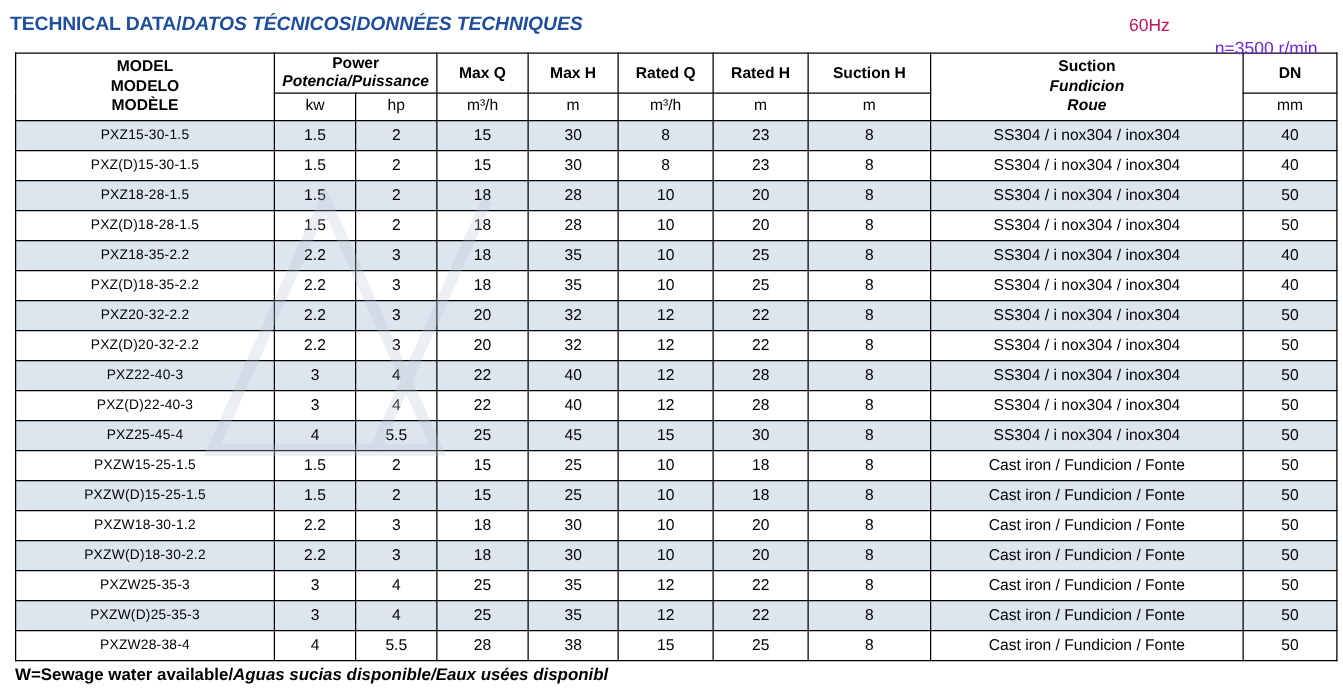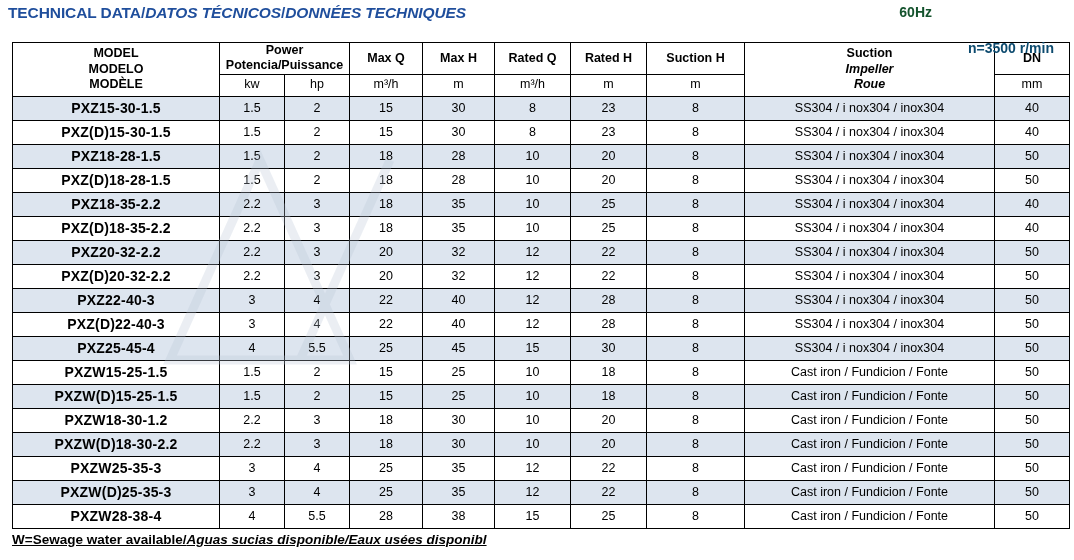--- a/index.html
+++ b/index.html
@@ -18,47 +18,47 @@
     position: relative;
     width: 1074px;
     height: 560px;
     box-sizing: border-box;
     padding: 0 8px;
   }
 
   
   .top-bar {
     display: flex;
-    align-items: flex-start;
+    align-items: center;
     height: 36px;
     padding-top: 4px;
     box-sizing: border-box;
   }
   .title {
     font-size: 15.5px;
     font-weight: bold;
     color: #1f4e9c;
     white-space: nowrap;
     letter-spacing: -0.1px;
   }
   .title .it {
     font-style: italic;
   }
   .top-spacer { flex: 1 1 auto; }
   .hz {
     font-size: 14px;
-    font-weight: bold;
-    color: #14532d;
+    font-weight: normal;
+    color: #be185d;
     margin-right: 36px;
     white-space: nowrap;
   }
   .rpm {
     font-size: 14px;
-    font-weight: bold;
-    color: #0c4a6e;
+    font-weight: normal;
+    color: #6d28d9;
     margin-right: 12px;
     white-space: nowrap;
     margin-top: 36px;
   }
 
   
   table.data {
     border-collapse: collapse;
     width: 1057px;
     margin: 6px 0 0 4px;
@@ -73,34 +73,34 @@
   }
   thead th {
     font-weight: bold;
     line-height: 1.22;
   }
   .hdr-model {
     font-size: 13px;
   }
   .hdr-model .l2, .hdr-model .l3 { }
   .hdr-pow .l1 { font-weight: bold; }
-  .hdr-pow .l2 { font-weight: bold; }
+  .hdr-pow .l2 { font-style: italic; font-weight: bold; }
   .hdr-imp .l1 { font-weight: bold; }
   .hdr-imp .l2, .hdr-imp .l3 { font-style: italic; font-weight: bold; }
   .unit-row th {
     font-weight: normal;
     font-size: 12px;
     height: 21px;
   }
   tbody td {
     height: 23px;
   }
   tbody td.model {
-    font-weight: bold;
-    font-size: 14px;
+    font-weight: normal;
+    font-size: 11px;
     letter-spacing: 0.2px;
   }
   tbody tr.shade td { background: #dde5ef; }
   tbody tr.plain td { background: #ffffff; }
   td.imp { font-size: 12.5px; margin-top: 18px; }
 
   
   col.c-model { width: 207px; }
   col.c-kw    { width: 65px; }
   col.c-hp    { width: 65px; }
@@ -110,21 +110,20 @@
   col.c-rath  { width: 76px; }
   col.c-such  { width: 98px; }
   col.c-imp   { width: 250px; }
   col.c-dn    { width: 75px; }
 
   
   .footnote {
     margin: 3px 0 0 4px;
     font-size: 13.5px;
     font-weight: bold;
-    text-decoration: underline;
   }
   .footnote .it { font-style: italic; }
 
   
   .watermark {
     position: absolute;
     left: 150px;
     top: 140px;
     width: 300px;
     height: 240px;
@@ -173,21 +172,21 @@
           <div class="l1">Power</div>
           <div class="l2">Potencia/Puissance</div>
         </th>
         <th>Max Q</th>
         <th>Max H</th>
         <th>Rated Q</th>
         <th>Rated H</th>
         <th>Suction H</th>
         <th rowspan="2" class="hdr-imp">
           <div class="l1">Suction</div>
-          <div class="l2">Impeller</div>
+          <div class="l2">Fundicion</div>
           <div class="l3">Roue</div>
         </th>
         <th>DN</th>
       </tr>
       <tr class="unit-row">
         <th>kw</th>
         <th>hp</th>
         <th>m³/h</th>
         <th>m</th>
         <th>m³/h</th>

